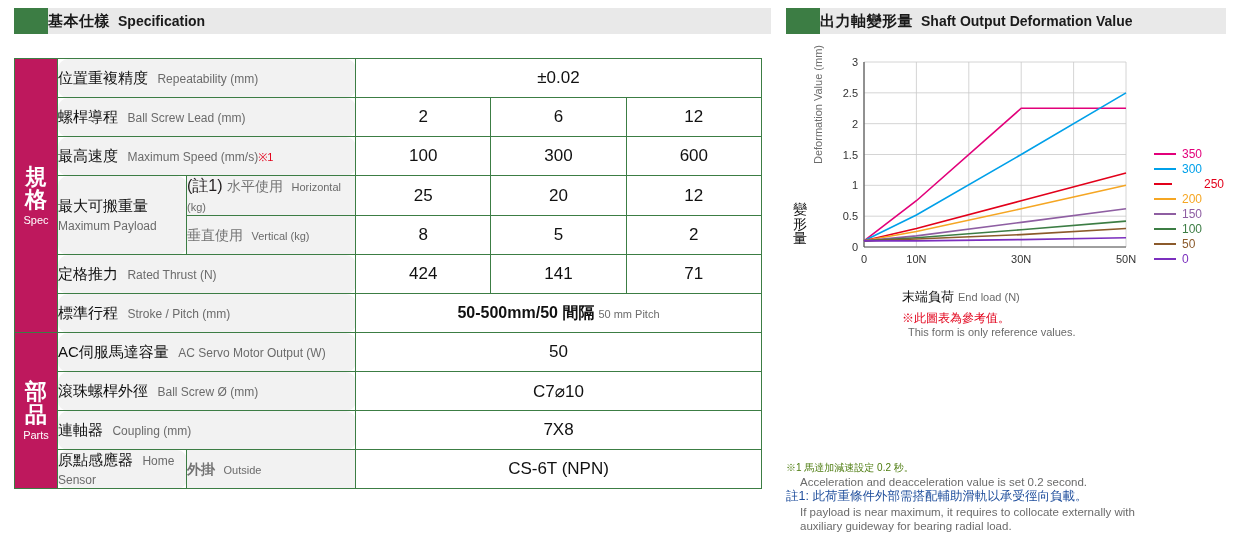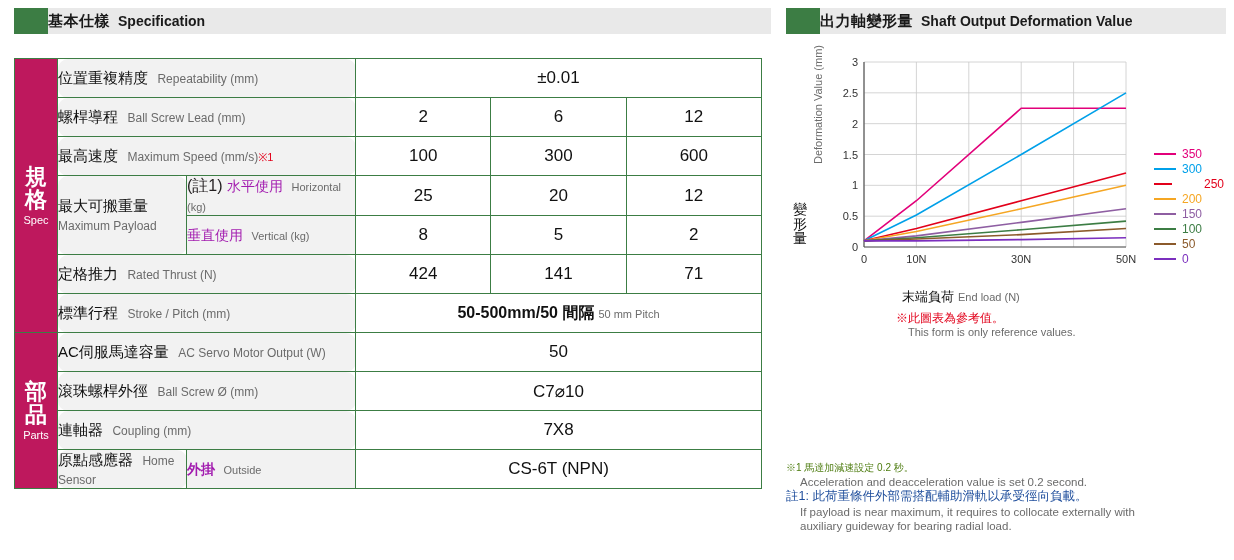--- a/index.html
+++ b/index.html
@@ -41,39 +41,39 @@
   .lbl{
     background:#f2f2f2;padding:6px 10px;height:38px;border-radius:10px;
   }
   .lbl .cn{font-size:15px;color:#111;}
   .lbl .en{font-size:12px;color:#6b6b6b;margin-left:5px;}
   .lbl .note{font-size:11px;color:#e2001a;}
   .val{text-align:center;font-size:17px;color:#111;height:38px;}
   .val.small{font-size:15px;}
   .val .sub{font-size:11px;color:#6b6b6b;margin-left:4px;}
   .sub-lbl{background:#f2f2f2;padding:5px 8px;}
-  .sub-lbl .cn{font-size:14px;color:#a21caf;}
+  .sub-lbl .cn{font-size:14px;color:#737373;}
   .sub-lbl .en{font-size:11px;color:#6b6b6b;margin-left:4px;}
 
   
   #chart-wrap{position:absolute;left:786px;top:52px;width:440px;height:270px;}
   .chart-cn-ylabel{
     position:absolute;left:6px;top:150px;width:16px;font-size:14px;color:#111;line-height:1.05;text-align:center;
   }
   .chart-en-ylabel{
     position:absolute;left:26px;top:112px;font-size:11px;color:#6b6b6b;
     transform:rotate(-90deg);transform-origin:left top;white-space:nowrap;
   }
   .legend{position:absolute;right:2px;top:94px;width:70px;}
   .legend .row{display:flex;align-items:center;height:15px;}
   .legend .dash{width:22px;height:2px;margin-right:6px;}
   .legend .txt{font-size:12px;color:#e2001a;}
   .x-cn{position:absolute;left:116px;top:236px;font-size:13px;color:#111;}
   .x-en{font-size:11px;color:#6b6b6b;margin-left:4px;}
-  .note-red{position:absolute;left:110px;top:258px;font-size:12px;color:#e2001a;}
+  .note-red{position:absolute;left:116px;top:258px;font-size:12px;color:#e2001a;}
   .note-grey{position:absolute;left:122px;top:274px;font-size:11px;color:#6b6b6b;}
 
   
   #foot{position:absolute;left:786px;top:462px;width:446px;}
   #foot .ln{line-height:1.25;}
   #foot .red{color:#4d7c0f;font-size:10px;}
   #foot .blue{color:#1f4e9c;font-size:12.5px;}
   #foot .grey{color:#6b6b6b;font-size:11.5px;padding-left:14px;}
 </style>
 </head>
@@ -100,21 +100,21 @@
   <tbody>
       <tr>
     <td class="sidecell" rowspan="7">
       <span class="big">規格</span>
       <span class="sm">Spec</span>
     </td>
     <td class="lbl" colspan="2">
       <span class="cn">位置重複精度</span>
       <span class="en">Repeatability (mm)</span>
     </td>
-    <td class="val" colspan="3">±0.01</td>
+    <td class="val" colspan="3">±0.02</td>
   </tr>
 
   <tr>
     <td class="lbl" colspan="2">
       <span class="cn">螺桿導程</span>
       <span class="en">Ball Screw Lead (mm)</span>
     </td>
     <td class="val">2</td>
     <td class="val">6</td>
     <td class="val">12</td>

